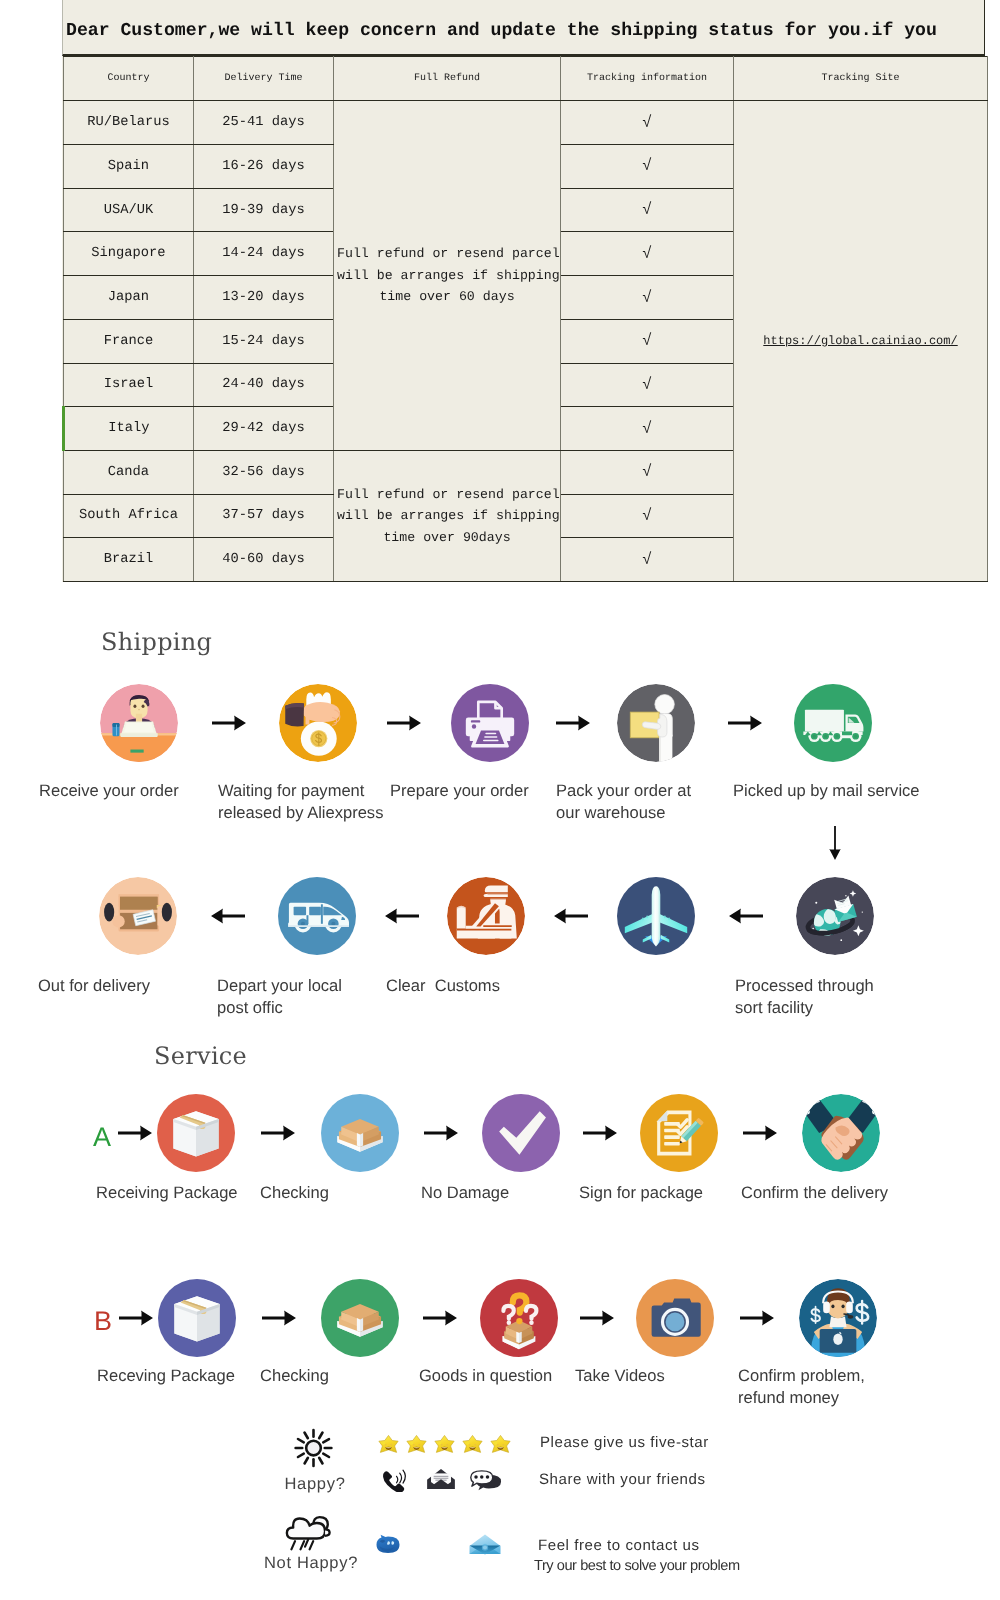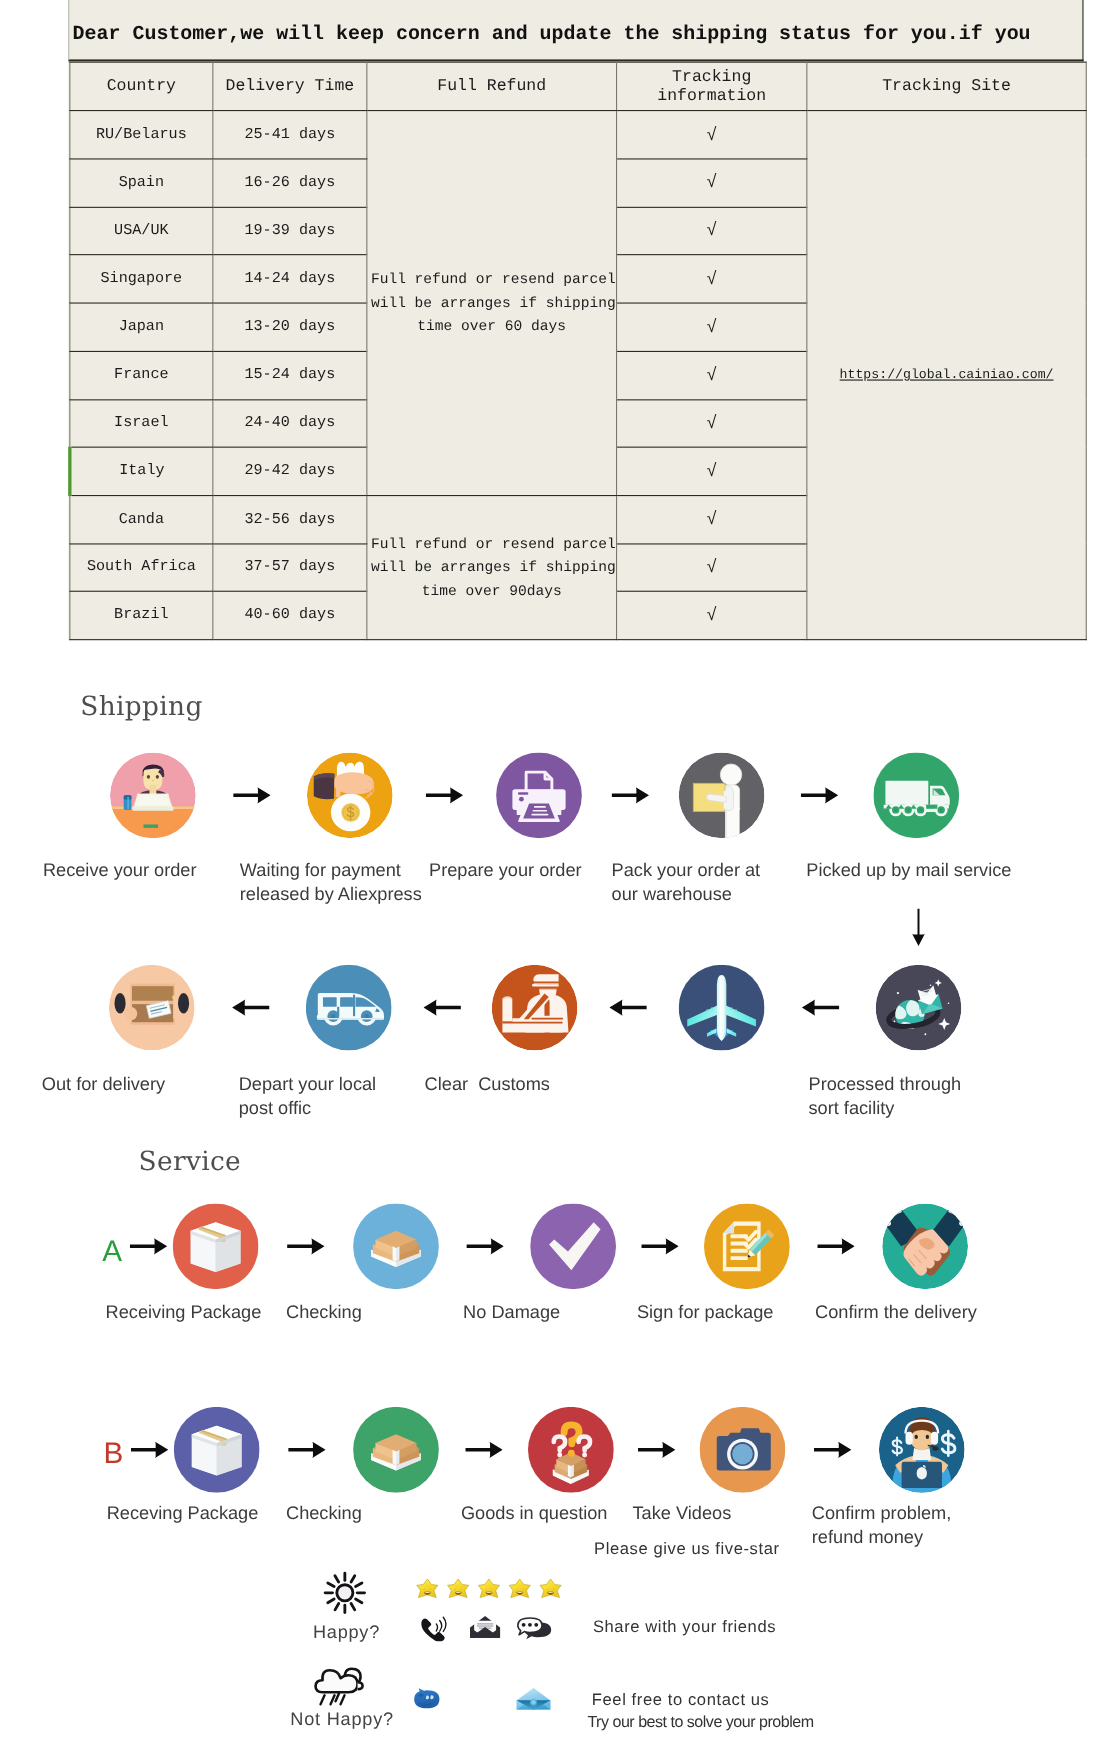--- a/index.html
+++ b/index.html
@@ -18,31 +18,31 @@
           font-family:"Liberation Mono","DejaVu Sans Mono",monospace;
           font-size:18.15px;line-height:24.4px;color:#111;font-weight:700;
           letter-spacing:0px;}
   .notice div{white-space:pre;}
   table.ship{border-collapse:collapse;width:923px;table-layout:fixed;background:#efede3;
              font-family:"Liberation Mono","DejaVu Sans Mono",monospace;}
   table.ship td,table.ship th{border:1px solid #79796c;
       border-top-color:#2b2b20;border-bottom-color:#2b2b20;
       font-weight:400;font-size:13.75px;color:#1b1b1b;text-align:center;vertical-align:middle;
       padding:0;height:42.7px;}
-  table.ship th{height:43px;font-size:15px;}
+  table.ship th{height:43px;font-size:10px;}
   table.ship tr.hl td:first-child{border-left:3px solid #4e9a2f;}
   table.ship td.refund{font-size:13.25px;line-height:21.5px;}
   table.ship td.site{font-size:12px;text-decoration:underline;}
   table.ship td.chk{font-size:16px;}
-  td.refund div{white-space:pre;text-align:center;padding-left:3px;}
+  td.refund div{white-space:pre;text-align:left;padding-left:3px;}
   td.refund div.ctr{text-align:center;padding-left:0;}
 
   
   .sectitle{position:absolute;font-family:"DejaVu Serif","Liberation Serif",serif;
-            font-size:24px;color:#4e4e4e;letter-spacing:0.3px;}
+            font-size:24px;color:#4e4e4e;letter-spacing:0.3px;margin-left:28px;}
   .circ{position:absolute;}
   .circ svg{width:100%;height:100%;display:block;}
   .flab{position:absolute;font-size:16.55px;line-height:21.8px;color:#3b3b3b;
         font-family:Liberation Sans, sans-serif;white-space:pre-wrap;}
   .arr{position:absolute;width:34px;height:16px;}
   .arrv{position:absolute;width:16px;height:34px;}
   .arr svg,.arrv svg{width:100%;height:100%;display:block;}
   .marker{position:absolute;font-size:27px;font-family:"Liberation Sans",sans-serif;line-height:1;font-weight:400;}
   .ico{position:absolute;}
   .ico svg{width:100%;height:100%;display:block;}
@@ -944,17 +944,17 @@
             <stop offset="1" stop-color="#47a9d8"></stop>
           </linearGradient>
  </defs>
  <path d="M17 1.5 L32.5 13 v8 H1.5 v-8z" fill="url(#bm1)"></path>
  <path d="M1.5 21 L17 10.5 L32.5 21z" fill="url(#bm2)"></path>
  <path d="M1.5 12.6 h31 L17 21.5z" fill="url(#bm3)"></path>
  <circle cx="17" cy="14.5" r="3.2" fill="#5fb7e2" opacity="0.75"></circle>
  <circle cx="17" cy="14.5" r="2.1" fill="#a7dcf2" opacity="0.65"></circle>
 </svg>
     </div>
-<div class="fbtext" style="left:540px;top:1400px">Please give us five-star</div>
+<div class="fbtext" style="left:540px;top:1434px">Please give us five-star</div>
 <div class="fbtext" style="left:539px;top:1471px">Share with your friends</div>
 <div class="fbtext" style="left:538px;top:1537px">Feel free to contact us</div>
 <div class="fbtext fbtight" style="left:534px;top:1558px">Try our best to solve your problem</div>
 </div>
 
 </body></html>

